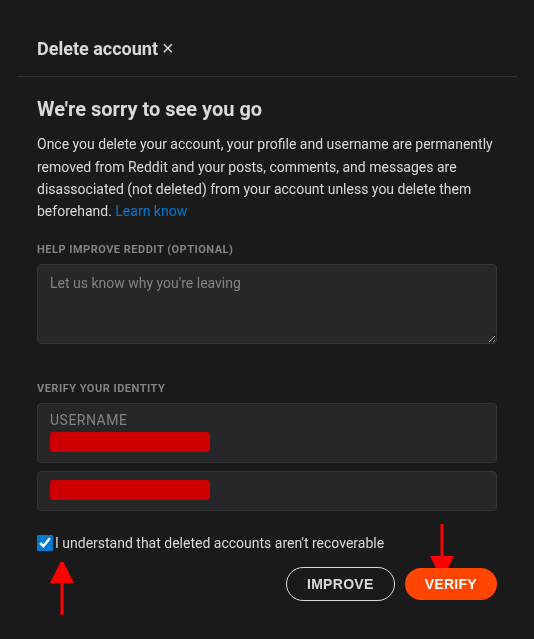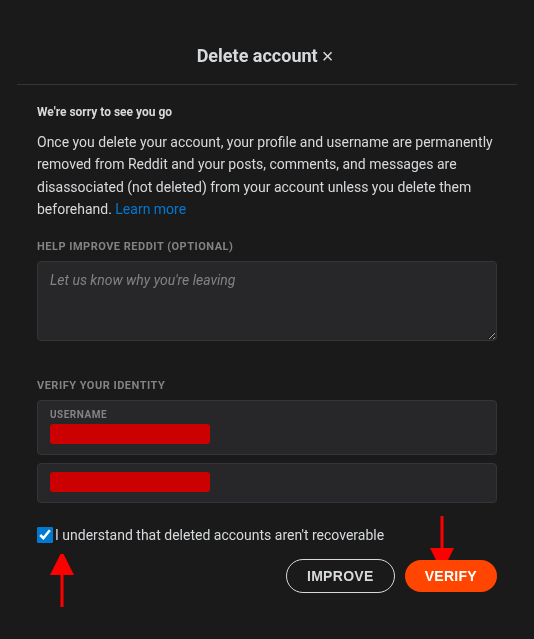--- a/index.html
+++ b/index.html
@@ -21,21 +21,21 @@
     .modal-overlay {
       position: relative;
       width: 500px;
       background: #1a1a1b;
       border-radius: 4px;
       overflow: hidden;
     }
 
     .modal-header {
       display: flex;
-      justify-content: center;
+      justify-content: flex-start;
       align-items: center;
       padding: 16px 20px 14px 20px;
       border-bottom: 1px solid #343536;
     }
 
     .modal-title {
       color: #d7dadc;
       font-size: 18px;
       font-weight: 700;
     }
@@ -49,21 +49,21 @@
       padding: 4px;
       line-height: 1;
     }
 
     .modal-body {
       padding: 20px 20px 0 20px;
     }
 
     .sorry-heading {
       color: #d7dadc;
-      font-size: 12px;
+      font-size: 20px;
       font-weight: 700;
       margin-bottom: 12px;
     }
 
     .description {
       color: #d7dadc;
       font-size: 14px;
       line-height: 1.6;
       margin-bottom: 20px;
     }
@@ -91,21 +91,20 @@
       background: #272729;
       border: 1px solid #343536;
       border-radius: 4px;
       color: #f0abfc;
       font-size: 14px;
       padding: 10px 12px;
       resize: vertical;
       min-height: 80px;
       outline: none;
       font-family: inherit;
-      font-style: italic;
     }
 
     textarea::placeholder {
       color: #818384;
     }
 
     .identity-section {
       margin-bottom: 8px;
       margin-top: 34px;
     }
@@ -113,22 +112,22 @@
     .input-group {
       background: #272729;
       border: 1px solid #343536;
       border-radius: 4px;
       padding: 8px 12px 10px 12px;
       margin-bottom: 8px;
     }
 
     .input-label {
       color: #818384;
-      font-size: 10px;
-      font-weight: 700;
+      font-size: 14px;
+      font-weight: 400;
       letter-spacing: 0.5px;
       text-transform: uppercase;
       margin-bottom: 4px;
     }
 
     .redacted-bar {
       height: 20px;
       background: #cc0000;
       border-radius: 3px;
       width: 160px;
@@ -197,21 +196,21 @@
     <span class="modal-title">Delete account</span>
     <button class="close-btn">×</button>
   </div>
 
   <div class="modal-body">
 
     <div class="sorry-heading">We're sorry to see you go</div>
 
     <div class="description">
       <span>Once you delete your account, your profile and username are permanently removed from Reddit and your posts, comments, and messages are disassociated (not deleted) from your account unless you delete them beforehand.</span>
-      <a href="#" class="learn-more">Learn more</a>
+      <a href="#" class="learn-more">Learn know</a>
     </div>
 
     <div class="textarea-wrapper">
       <div class="section-label">HELP IMPROVE REDDIT (OPTIONAL)</div>
       <textarea placeholder="Let us know why you're leaving" style=""></textarea>
     </div>
 
     <div class="identity-section">
       <div class="section-label">VERIFY YOUR IDENTITY</div>
 

